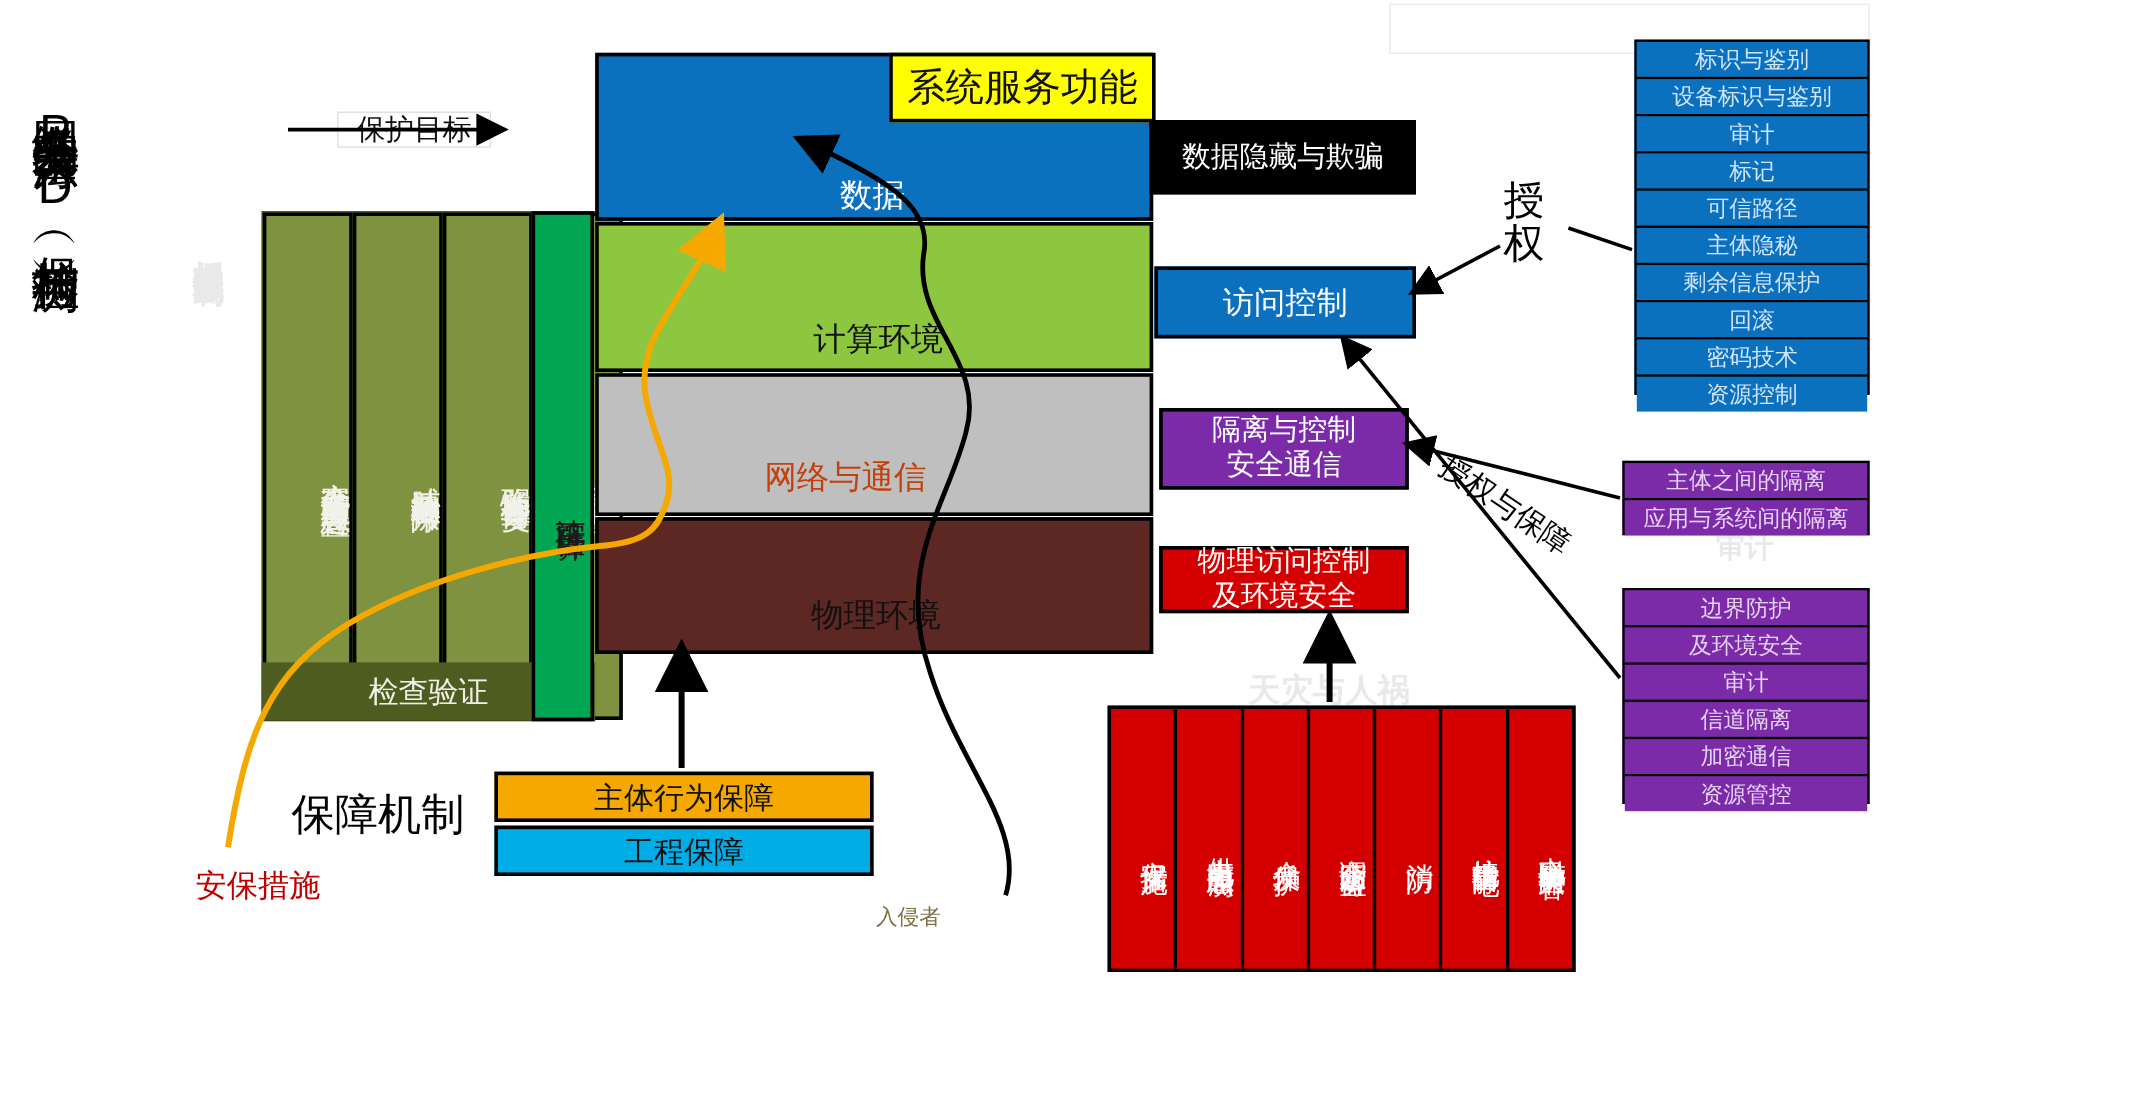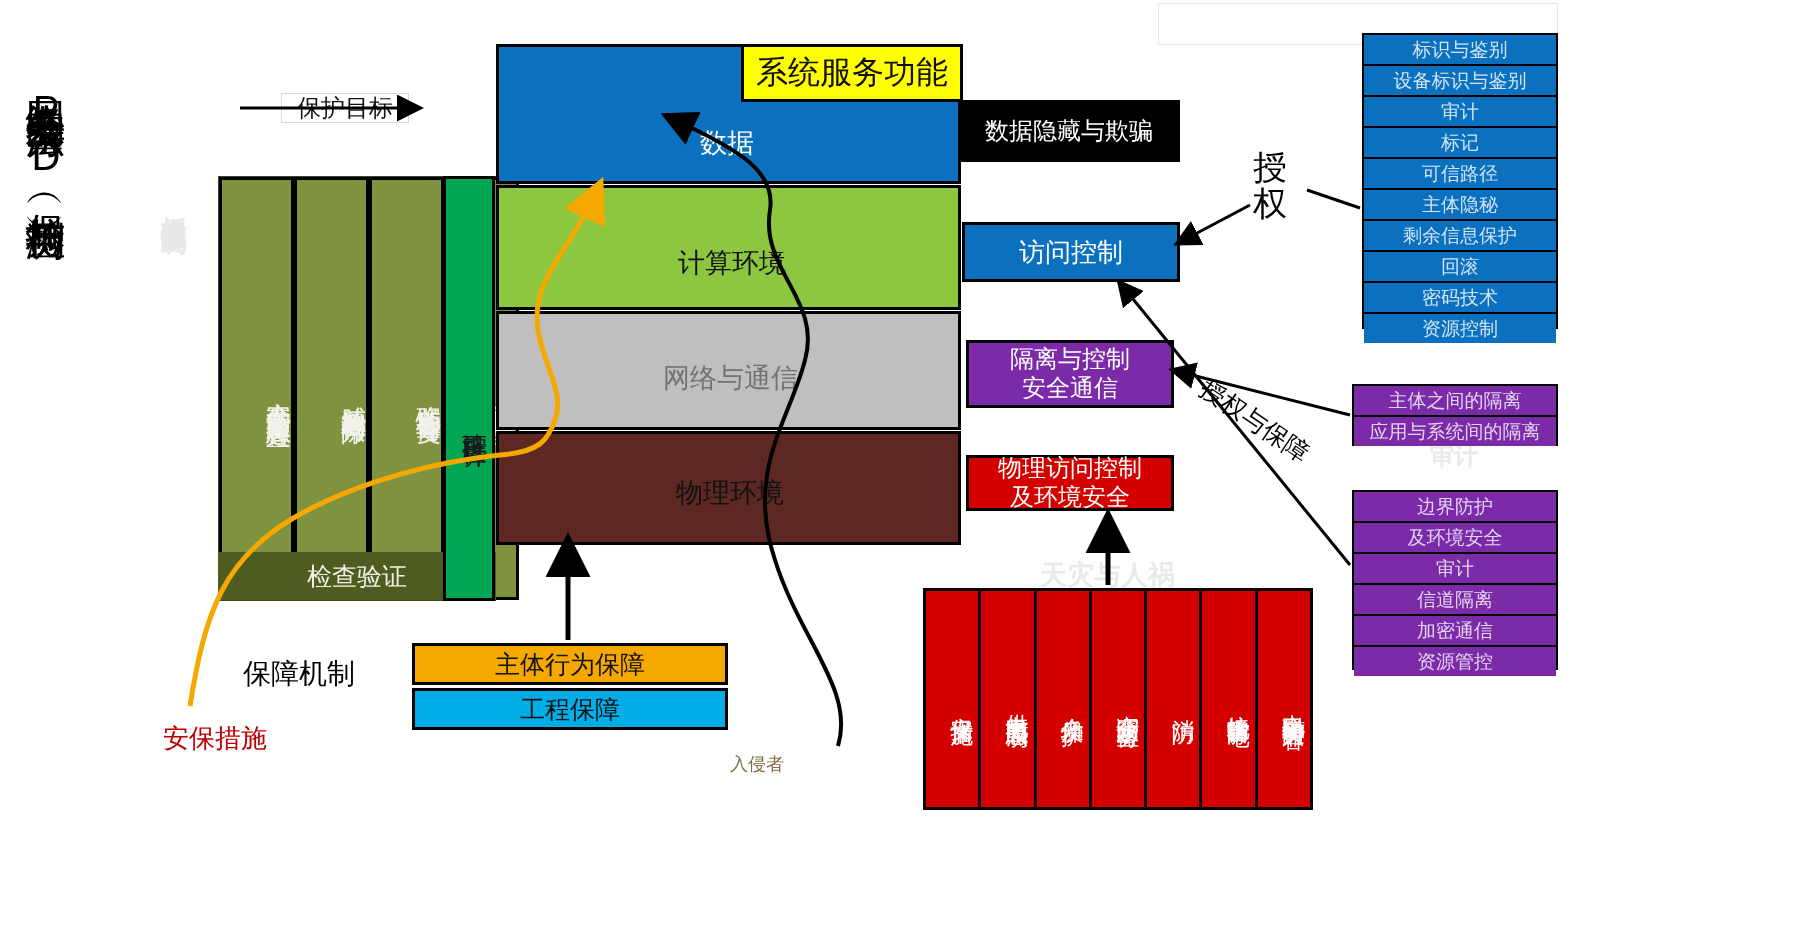--- a/index.html
+++ b/index.html
@@ -27,24 +27,24 @@
   
   #trusted-col{left:443px;top:176px;width:52px;height:425px;background:#00a651;
                border:3px solid #000;color:#1b1b1b;font-size:25px;
                display:flex;justify-content:center;padding-top:60px;}
 
   
   #layer-data{left:496px;top:44px;width:465px;height:140px;background:#0b71bf;border:3px solid #000;}
   #layer-compute{left:496px;top:185px;width:465px;height:125px;background:#8dc63f;border:3px solid #000;}
   #layer-network{left:496px;top:311px;width:465px;height:119px;background:#bfbfbf;border:3px solid #000;}
   #layer-physical{left:496px;top:431px;width:465px;height:114px;background:#5d2823;border:3px solid #000;}
-  .layer-label{position:absolute;font-size:27px;}
+  .layer-label{position:absolute;font-size:27px;margin-top:20px;}
   #lbl-data{left:700px;top:125px;color:#ffffff;}
   #lbl-compute{left:678px;top:245px;color:#111;}
-  #lbl-network{left:663px;top:360px;color:#737373;}
+  #lbl-network{left:637px;top:360px;color:#c2410c;}
   #lbl-physical{left:676px;top:475px;color:#111;}
 
   
   #svc-fn{left:741px;top:44px;width:222px;height:58px;background:#ffff00;border:3px solid #000;
           color:#111;font-size:32px;}
 
   
   #goal-label{left:281px;top:93px;width:128px;height:30px;background:#fff;border:1px solid #d9d9d9;
               font-size:24px;color:#111;}
 
@@ -79,21 +79,21 @@
              display:flex;}
   .red-col{flex:1;background:#d40000;border-right:3px solid #000;color:#ffffff;font-size:23px;
            display:flex;justify-content:center;padding-top:8px;}
   .red-col:last-child{border-right:none;}
 
   
   #box-subject{left:412px;top:643px;width:316px;height:42px;background:#f5a800;border:3px solid #000;
                color:#111;font-size:25px;}
   #box-engineering{left:412px;top:688px;width:316px;height:42px;background:#00ade6;border:3px solid #000;
                    color:#111;font-size:25px;}
-  #guarantee-title{left:243px;top:655px;font-size:28px;color:#000;}
+  #guarantee-title{left:243px;top:655px;font-size:36px;color:#000;}
 
   
   #pentest-label{left:163px;top:721px;font-size:26px;color:#c00000;}
   #intruder-label{left:730px;top:752px;font-size:18px;color:#7f7040;}
 
   
   #wm-mech{left:160px;top:196px;font-size:26px;line-height:1.05;}
   #wm-audit{left:1430px;top:440px;font-size:24px;}
   #wm-disaster{left:1040px;top:557px;font-size:27px;}
 

